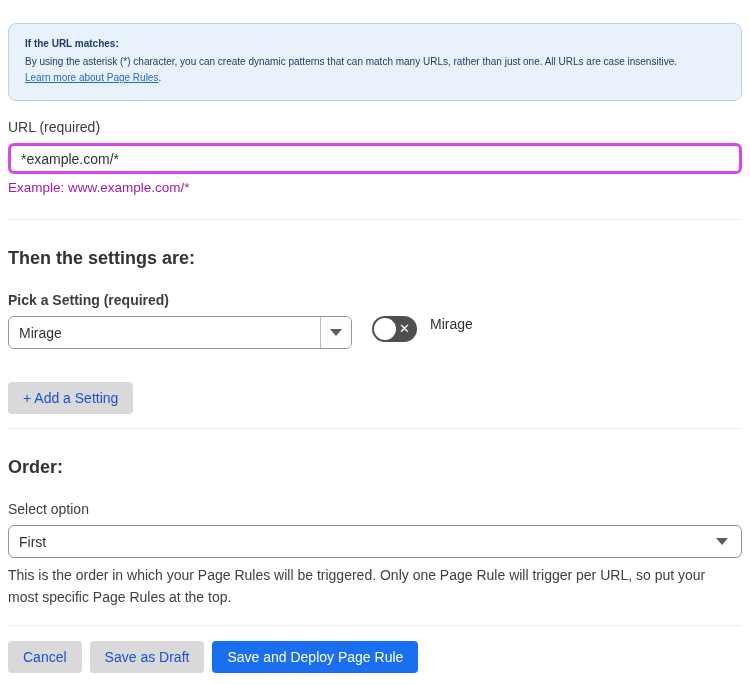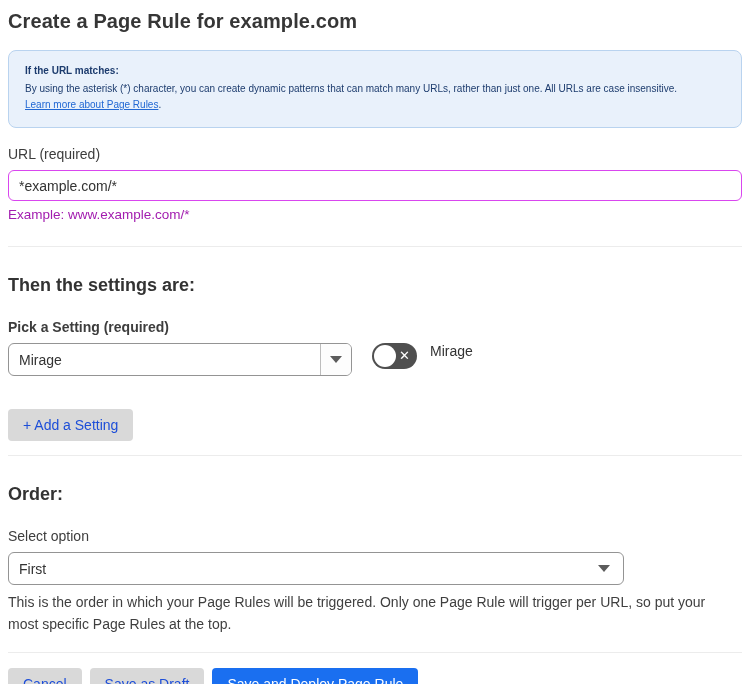--- a/index.html
+++ b/index.html
@@ -42,21 +42,21 @@
   .field-label {
     font-size: 14px;
     color: #3d3d3d;
     margin-top: 18px;
   }
 
   .text-input {
     margin-top: 8px;
     width: 734px;
     height: 31px;
-    border: 1px solid #d946ef;
+    border: 3px solid #d946ef;
     border-radius: 6px;
     padding: 0 10px;
     font-size: 14px;
     font-family: "Liberation Sans", "DejaVu Sans", sans-serif;
     color: #333333;
     background: #ffffff;
     outline: none;
     display: block;
   }
 
@@ -162,21 +162,21 @@
     background: #d9d9d9;
   }
   .btn-add { margin-top: 33px; }
   .btn-primary {
     background: #1a6ff0;
     color: #ffffff;
   }
 
   .select-full {
     margin-top: 8px;
-    width: 616px;
+    width: 734px;
     height: 33px;
     border: 1px solid #949494;
     border-radius: 6px;
     background: #ffffff;
     display: flex;
     align-items: center;
     justify-content: space-between;
     padding: 0 13px 0 10px;
     font-size: 14px;
     color: #333333;
@@ -196,21 +196,20 @@
     display: flex;
     align-items: center;
     gap: 8px;
   }
 </style>
 </head>
 <body>
 
 <div class="wrap">
 
-  <h1 class="page-title">Create a Page Rule for example.com</h1>
 
   <div class="info-box">
     <div class="info-heading">If the URL matches:</div>
     <div class="info-body">By using the asterisk (*) character, you can create dynamic patterns that can match many URLs, rather than just one. All URLs are case insensitive.</div>
     <div>
       <a class="info-link">Learn more about Page Rules</a><span>.</span>
     </div>
   </div>
 
   <div class="field-label">URL (required)</div>

